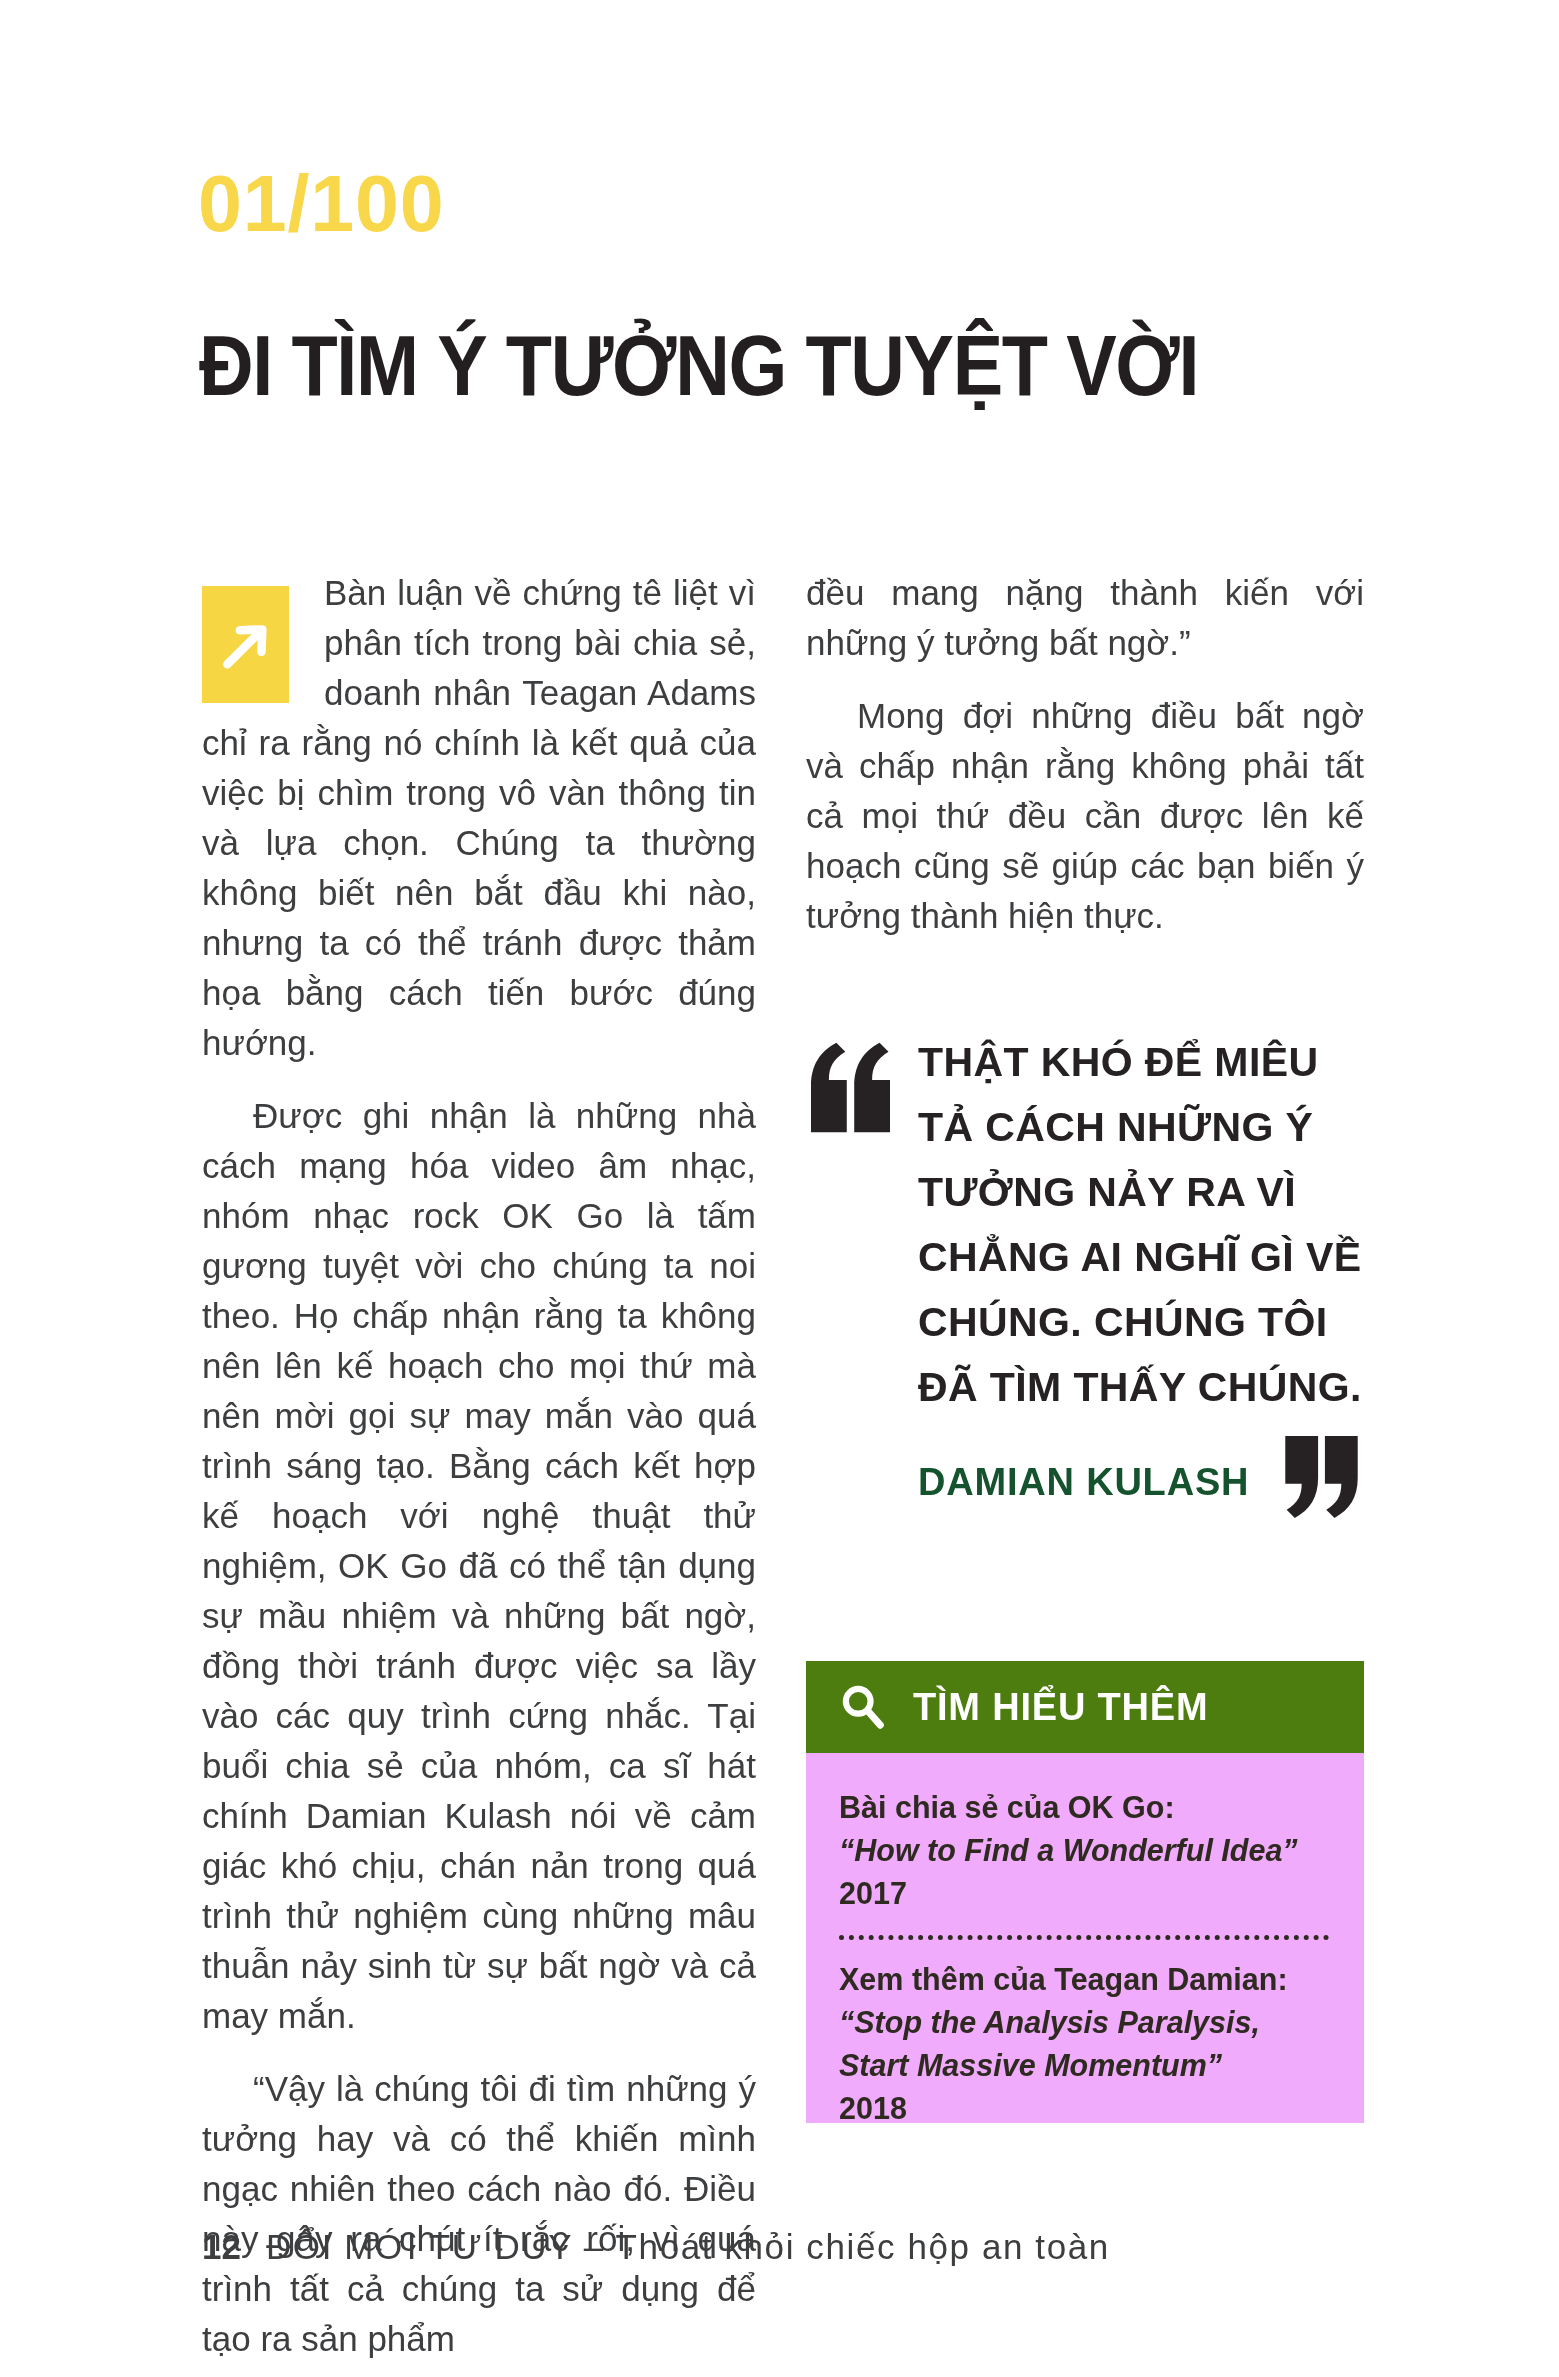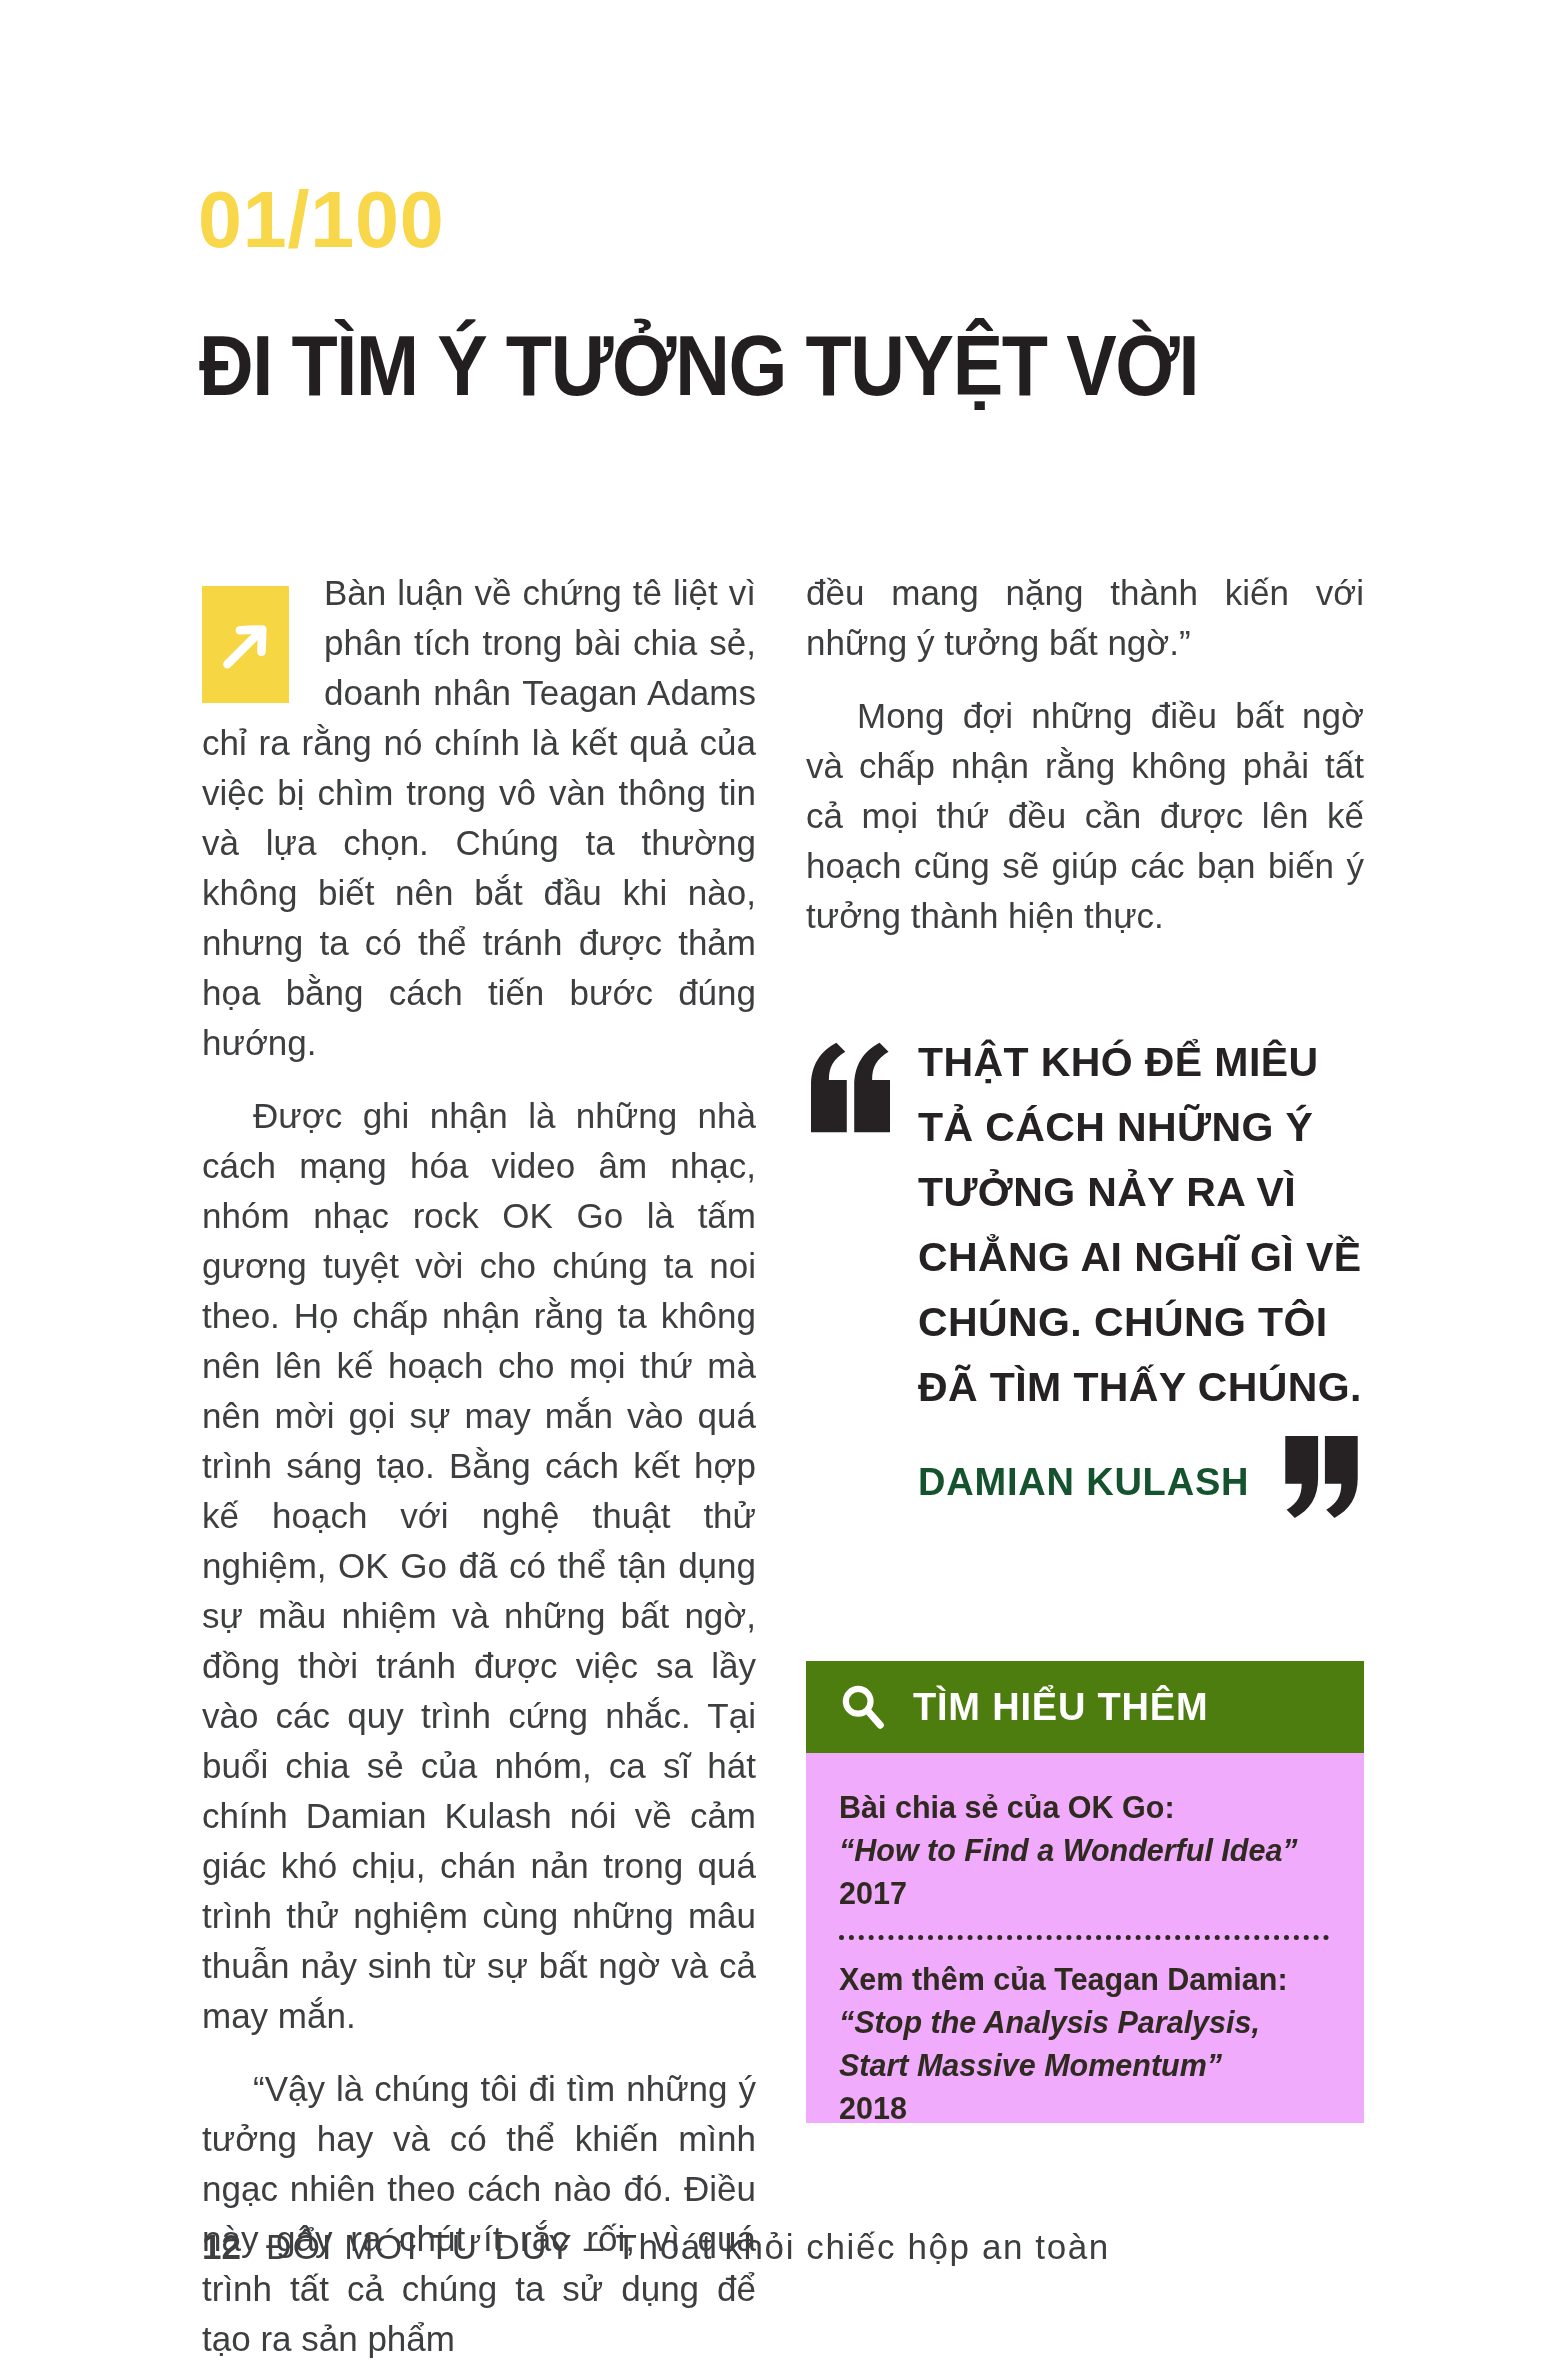--- a/index.html
+++ b/index.html
@@ -7,21 +7,21 @@
     position:relative;
     width:1559px;
     height:2377px;
     background:#ffffff;
     font-family:"Liberation Sans", sans-serif;
     color:#3d3e40;
     overflow:hidden;
   }
   
   .issue-number{
-    position:absolute;left:198px;top:180px;
+    position:absolute;left:198px;top:164px;
     font-size:79px;font-weight:bold;line-height:1;
     color:#f8d74a;letter-spacing:0.8px;
   }
   .page-title{
     position:absolute;left:199px;top:262px;
     font-size:86px;font-weight:bold;line-height:1.05;
     color:#231f20;letter-spacing:-1.6px;white-space:nowrap;
     transform:scaleX(0.88);transform-origin:left top;
   }
   .page-subtitle{

